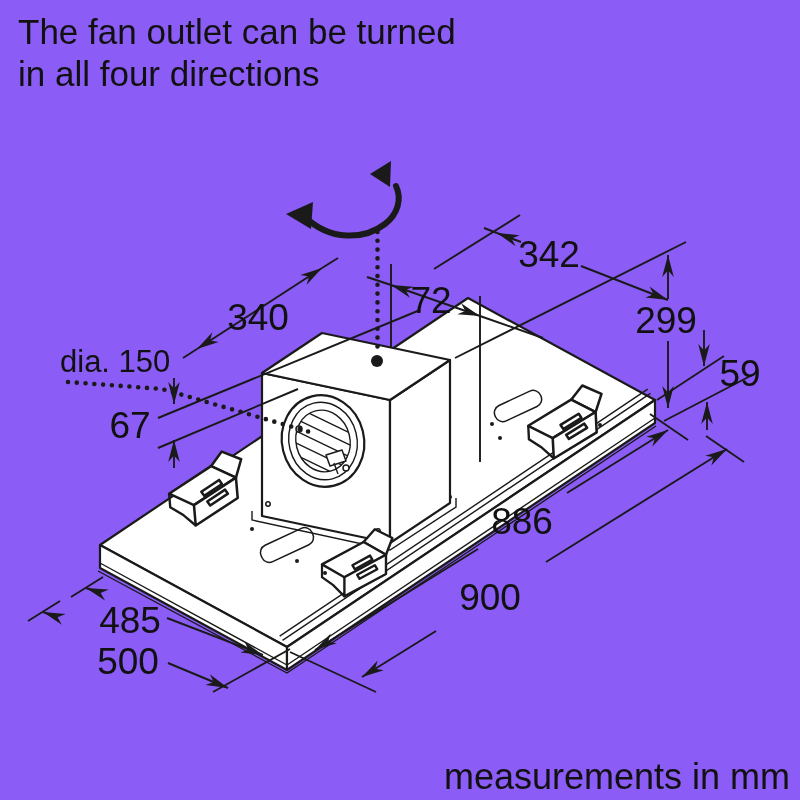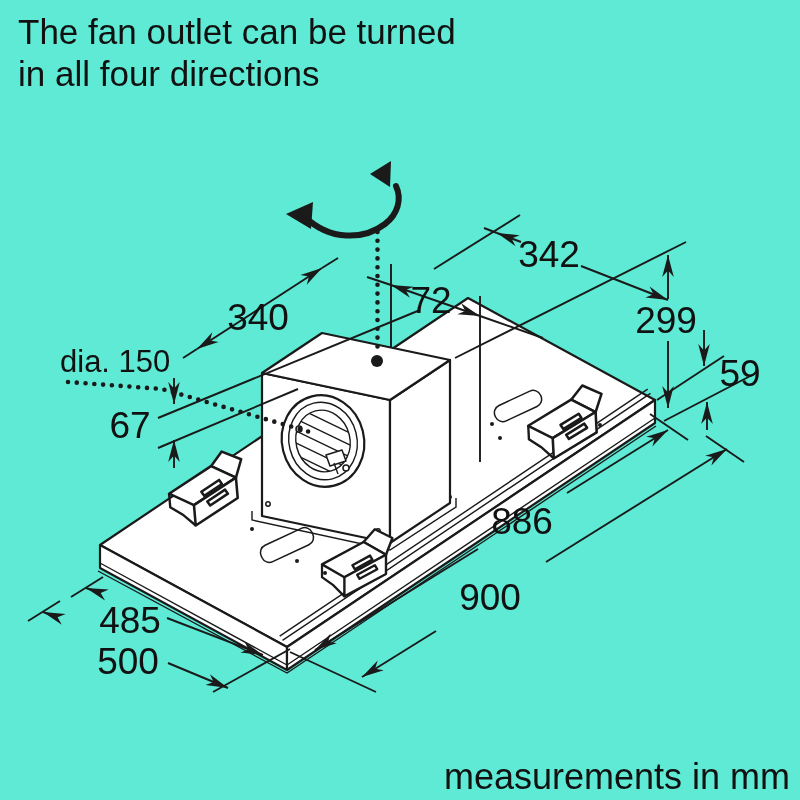--- a/index.html
+++ b/index.html
@@ -1,16 +1,16 @@
 <!DOCTYPE html>
 <html><head>
 <meta charset="utf-8">
 <style>
   html,body{margin:0;padding:0;background:#fff;width:800px;height:800px;overflow:hidden}
-  #stage{width:800px;height:800px;position:relative;background:#5eead4}
+  #stage{width:800px;height:800px;position:relative;background:#8b5cf6}
   svg{display:block}
   text{font-family:"Liberation Sans","DejaVu Sans",sans-serif;fill:#111}
   .ttl{font-size:35px}
   .numc{font-size:37px;text-anchor:middle;dominant-baseline:central}
   .dia{font-size:31px}
   .ftr{font-size:36px;text-anchor:end}
   .lnt{stroke:#1a1a1a;stroke-width:1.4;fill:none}
   .fw{fill:#fff;stroke:#1a1a1a;stroke-width:2.2;stroke-linejoin:round}
   .fw1{fill:#fff;stroke:#1a1a1a;stroke-width:1.5;stroke-linejoin:round}
   .dim{stroke:#1a1a1a;stroke-width:1.9;fill:none}

